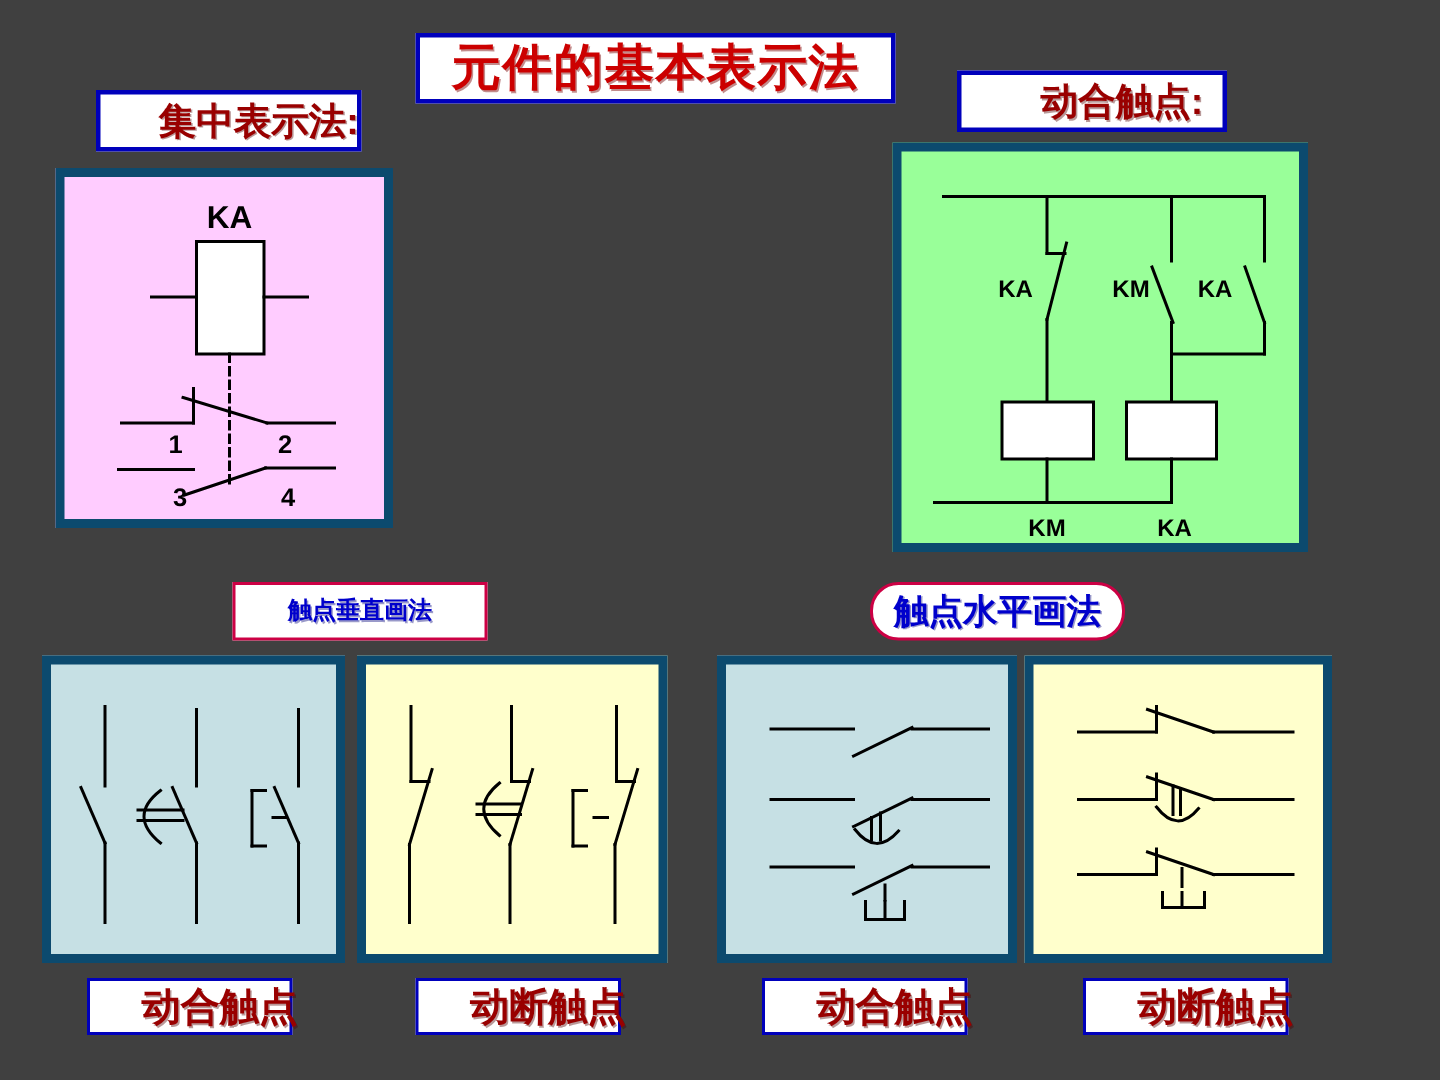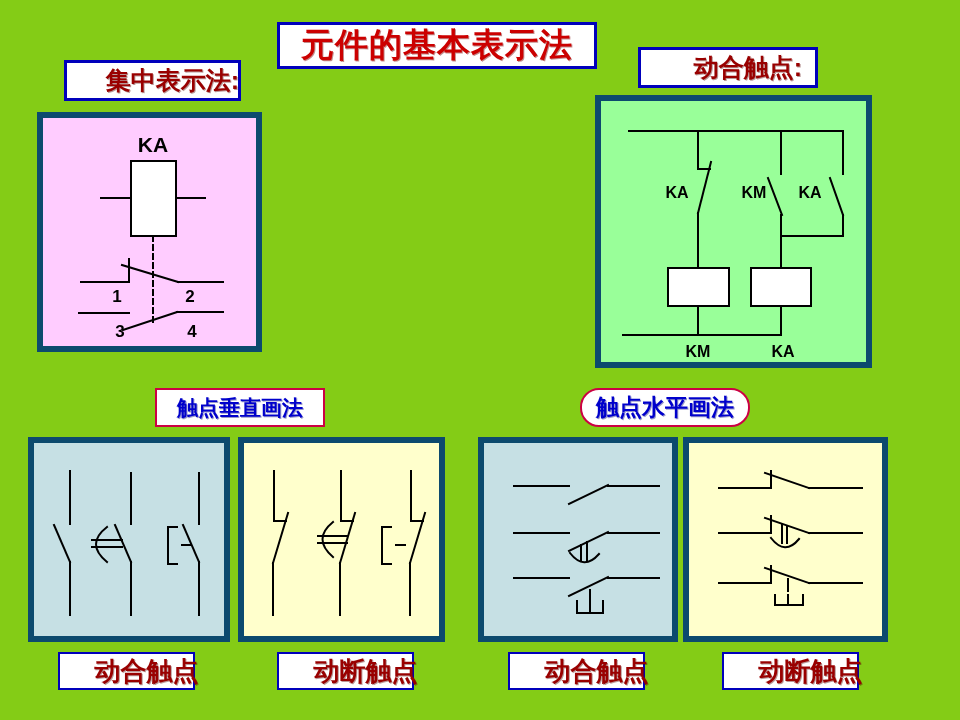--- a/index.html
+++ b/index.html
@@ -1,16 +1,16 @@
 <!DOCTYPE html>
 <html><head>
 <meta charset="utf-8">
 <style>
   html,body{margin:0;padding:0;background:#888;}
-  #slide{position:relative;width:960px;height:720px;background:#84cc16;overflow:hidden;
+  #slide{position:relative;width:960px;height:720px;background:#404040;overflow:hidden;
          font-family:"Liberation Sans", sans-serif;}
   .abs{position:absolute;}
   .boxlabel{display:flex;align-items:center;justify-content:center;box-sizing:border-box;
             background:#ffffff;font-weight:bold;white-space:nowrap;}
   .blue-border{border:3px solid #0000bb;}
   .crimson-border{border:2px solid #cc0044;}
   .title-text{color:#cc0000;font-size:33px;letter-spacing:1px;text-shadow:1px 1px 0 rgba(120,0,0,.45);}
   .darkred-text{color:#990000;text-shadow:1px 1px 0 rgba(80,0,0,.4);padding-left:40px;}
   .blue-text{color:#0000cc;text-shadow:1px 1px 0 rgba(0,0,120,.4);}
   .panel{box-sizing:border-box;border:6px solid #0c4a6e;}
@@ -96,21 +96,21 @@
       <g>
         <rect x="150" y="167" width="60" height="38"></rect>
         <line x1="180" y1="205" x2="180" y2="234"></line>
       </g>
       <line x1="22" y1="234" x2="180" y2="234"></line>
       <text x="97" y="256" font-size="16" text-anchor="middle">KM</text>
       <text x="182" y="256" font-size="16" text-anchor="middle">KA</text>
     </svg>
   </div>
 
-  <div class="abs boxlabel crimson-border blue-text" style="left:155px;top:388px;width:170px;height:39px;font-size:21px;">
+  <div class="abs boxlabel crimson-border blue-text" style="left:155px;top:388px;width:170px;height:39px;font-size:16px;">
     <span>触点垂直画法</span>
   </div>
   <div class="abs boxlabel crimson-border blue-text" style="left:580px;top:388px;width:170px;height:39px;font-size:23px;border-radius:19px;">
     <span>触点水平画法</span>
   </div>
 
   <div class="abs panel ltblue" style="left:28px;top:437px;width:202px;height:205px;">
     <svg width="200" height="203" viewBox="0 0 200 203">
       <g>
         <line x1="36" y1="28" x2="36" y2="81"></line>

